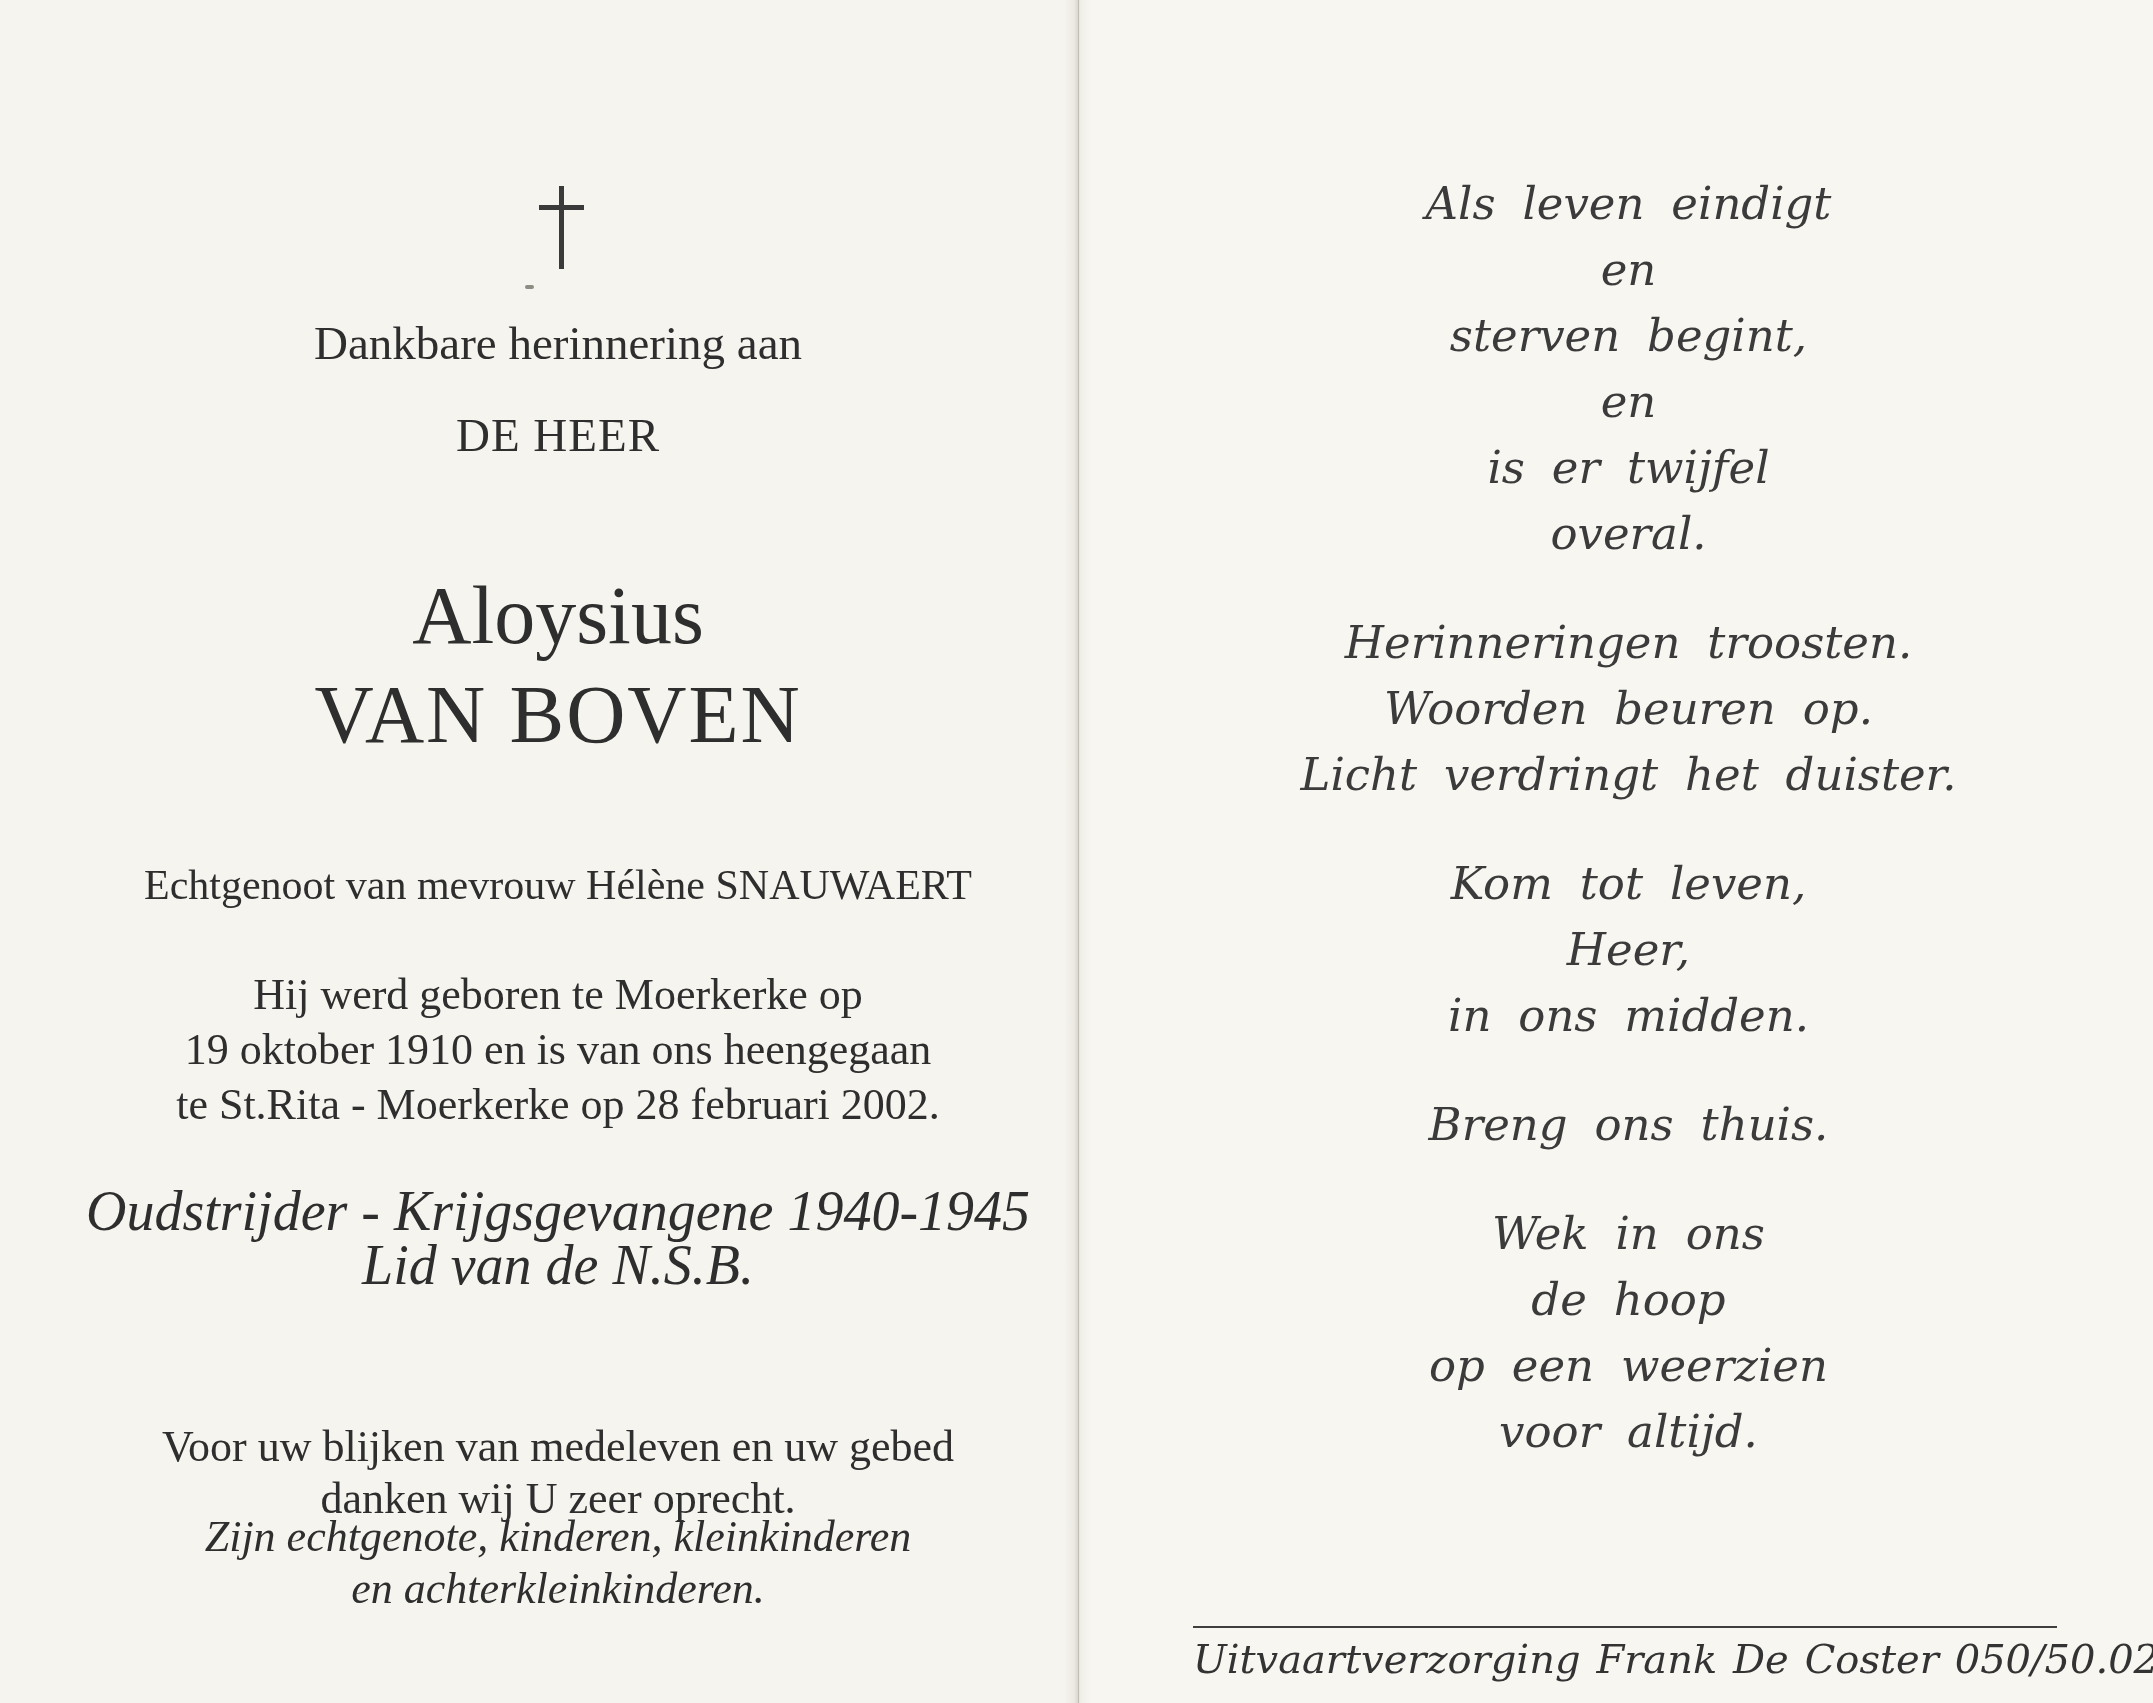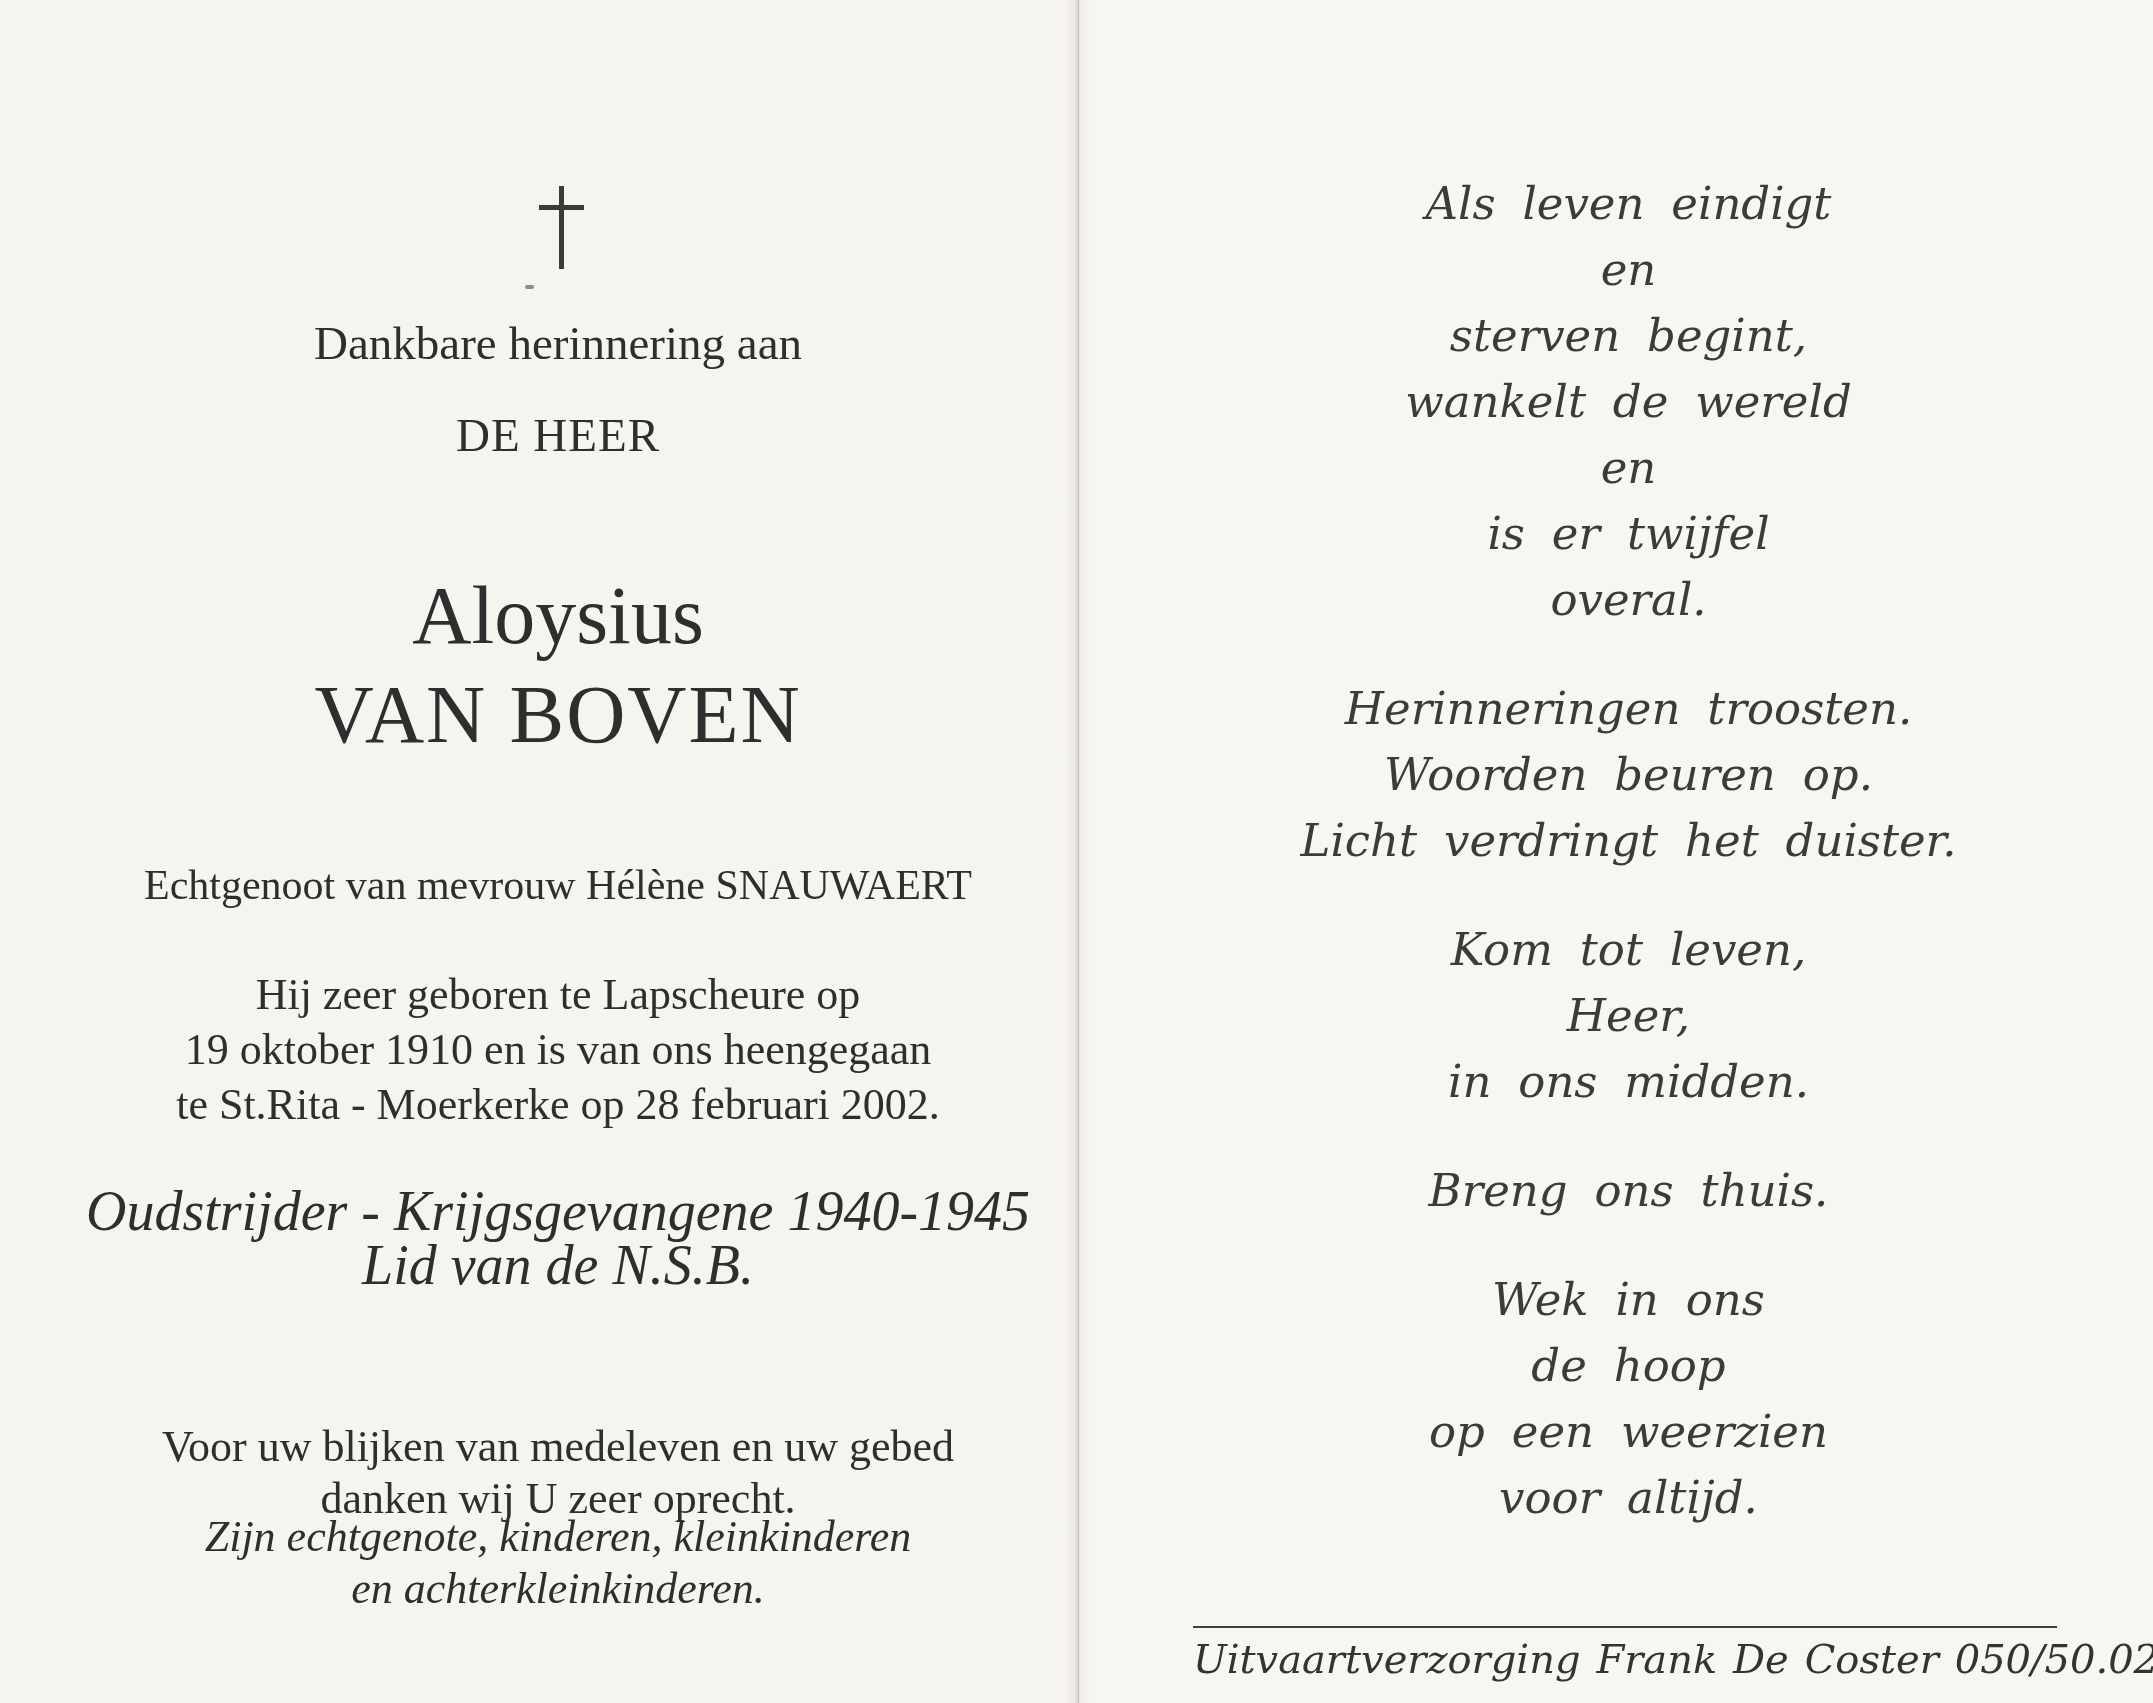--- a/index.html
+++ b/index.html
@@ -84,21 +84,21 @@
 
     <div class="lp honorific">DE HEER</div>
 
     <div class="lp first-name">Aloysius</div>
 
     <div class="lp last-name">VAN BOVEN</div>
 
     <div class="lp spouse">Echtgenoot van mevrouw Hélène SNAUWAERT</div>
 
     <div class="lp bio">
-      <div>Hij zeer geboren te Lapscheure op</div>
+      <div>Hij werd geboren te Moerkerke op</div>
       <div>19 oktober 1910 en is van ons heengegaan</div>
       <div>te St.Rita - Moerkerke op 28 februari 2002.</div>
     </div>
 
     <div class="lp war">
       <div>Oudstrijder - Krijgsgevangene 1940-1945</div>
       <div>Lid van de N.S.B.</div>
     </div>
 
     <div class="lp thanks">
@@ -112,21 +112,20 @@
     </div>
   </div>
 
   <div class="page page-right">
 
     <div class="poem">
       <div class="stanza">
         <div>Als leven eindigt</div>
         <div>en</div>
         <div>sterven begint,</div>
-        <div>wankelt de wereld</div>
         <div>en</div>
         <div>is er twijfel</div>
         <div>overal.</div>
       </div>
       <div class="stanza">
         <div>Herinneringen troosten.</div>
         <div>Woorden beuren op.</div>
         <div>Licht verdringt het duister.</div>
       </div>
       <div class="stanza">

